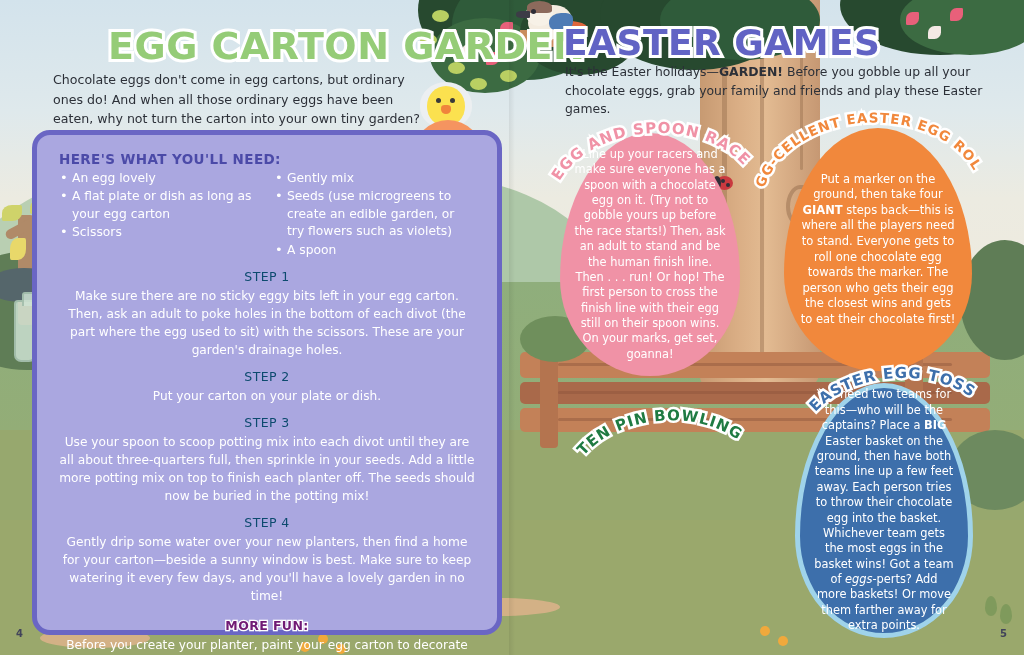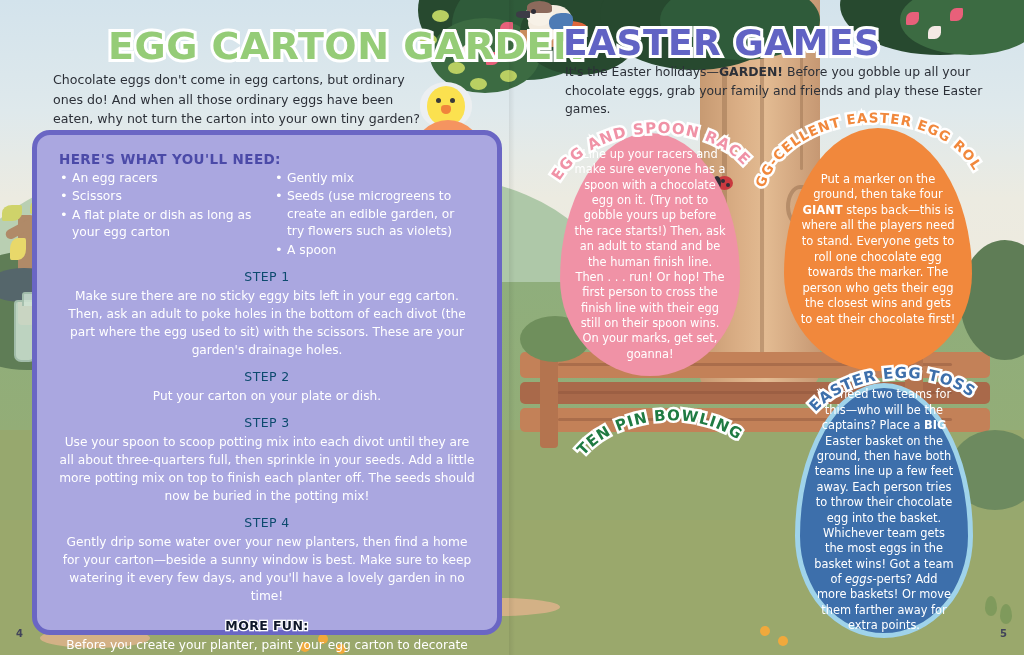--- a/index.html
+++ b/index.html
@@ -218,21 +218,21 @@
   .step-head {
     text-align: center; font-size: 12.5px; font-weight: 400;
     color: #0c4a6e; letter-spacing: 0.4px; text-transform: uppercase;
     margin-top: 9px; margin-bottom: 4px;
   }
   .step-body {
     text-align: center; font-size: 12.2px; line-height: 1.47; color: #fff;
   }
   .morefun-head {
     text-align: center; font-size: 12.5px; font-weight: 700;
-    color: #0f172a; letter-spacing: 0.4px; text-transform: uppercase;
+    color: #701a75; letter-spacing: 0.4px; text-transform: uppercase;
     margin-top: 13px; margin-bottom: 4px;
     -webkit-text-stroke: 2.5px #ffffff; paint-order: stroke fill;
   }
 
   
   .ask-badge {
     position: absolute; left: 413px; top: 120px; width: 70px; height: 70px;
     background: #f59460; border-radius: 50%;
     display: flex; flex-direction: column; align-items: center; justify-content: center;
     color: #ffffff; font-size: 9.6px; line-height: 1.3; text-align: center;
@@ -434,23 +434,23 @@
     <span>grown-up</span>
     <span>for help!</span>
   </div>
 
   <section class="purple-panel">
     <div class="need-head">HERE'S WHAT YOU'LL NEED:</div>
 
     <div class="need-cols">
       <div class="need-col">
         <ul>
-          <li>An egg racers</li>
+          <li>An egg lovely</li>
+          <li>A flat plate or dish as long as your egg carton</li>
           <li>Scissors</li>
-          <li>A flat plate or dish as long as your egg carton</li>
         </ul>
       </div>
       <div class="need-col">
         <ul>
           <li>Gently mix</li>
           <li>Seeds (use microgreens to create an edible garden, or try flowers such as violets)</li>
           <li>A spoon</li>
         </ul>
       </div>
     </div>

